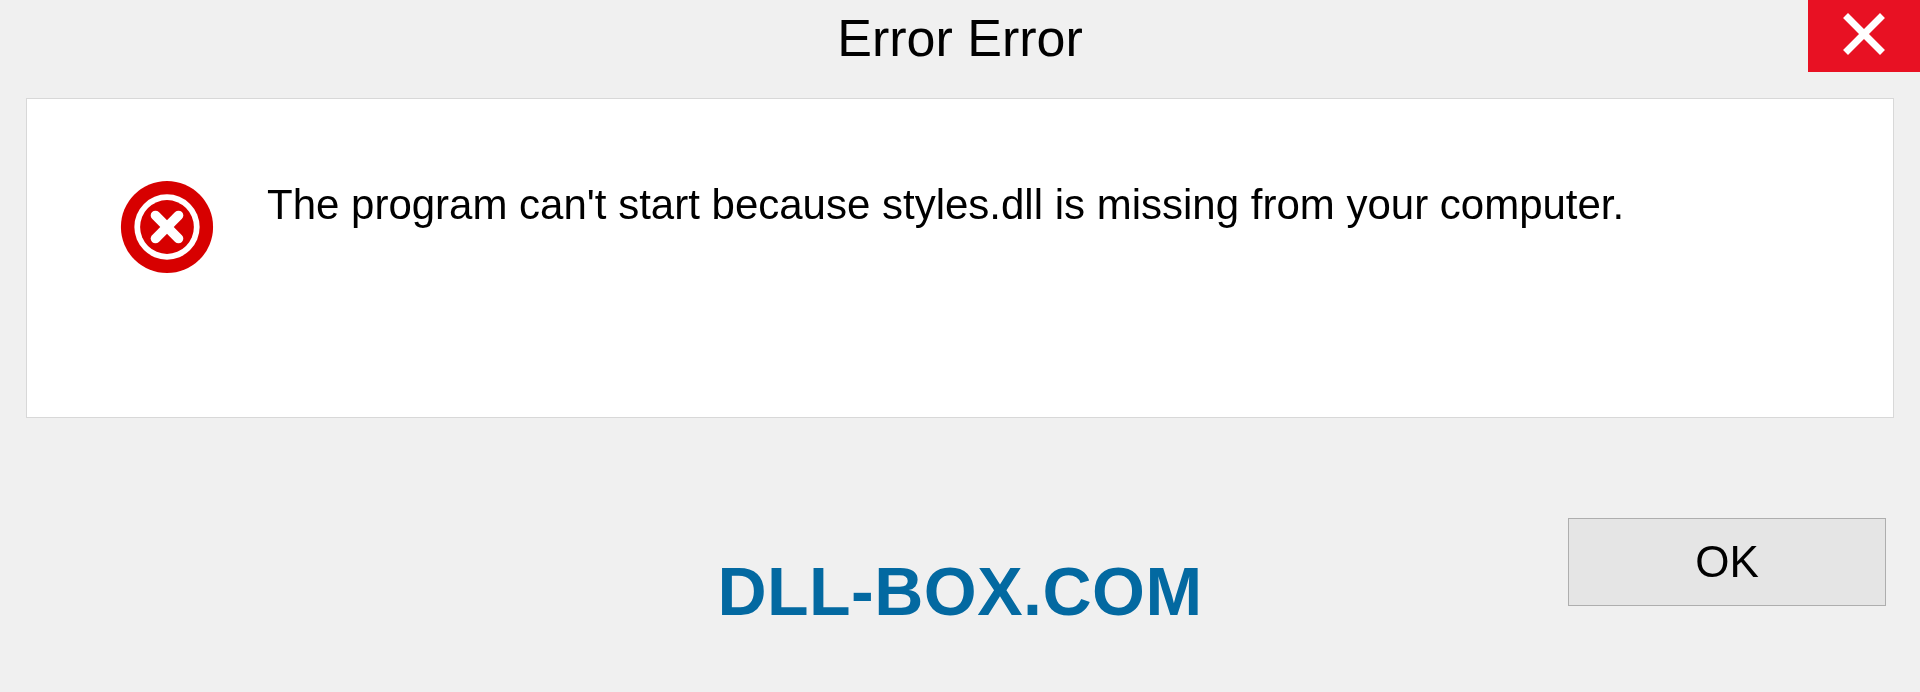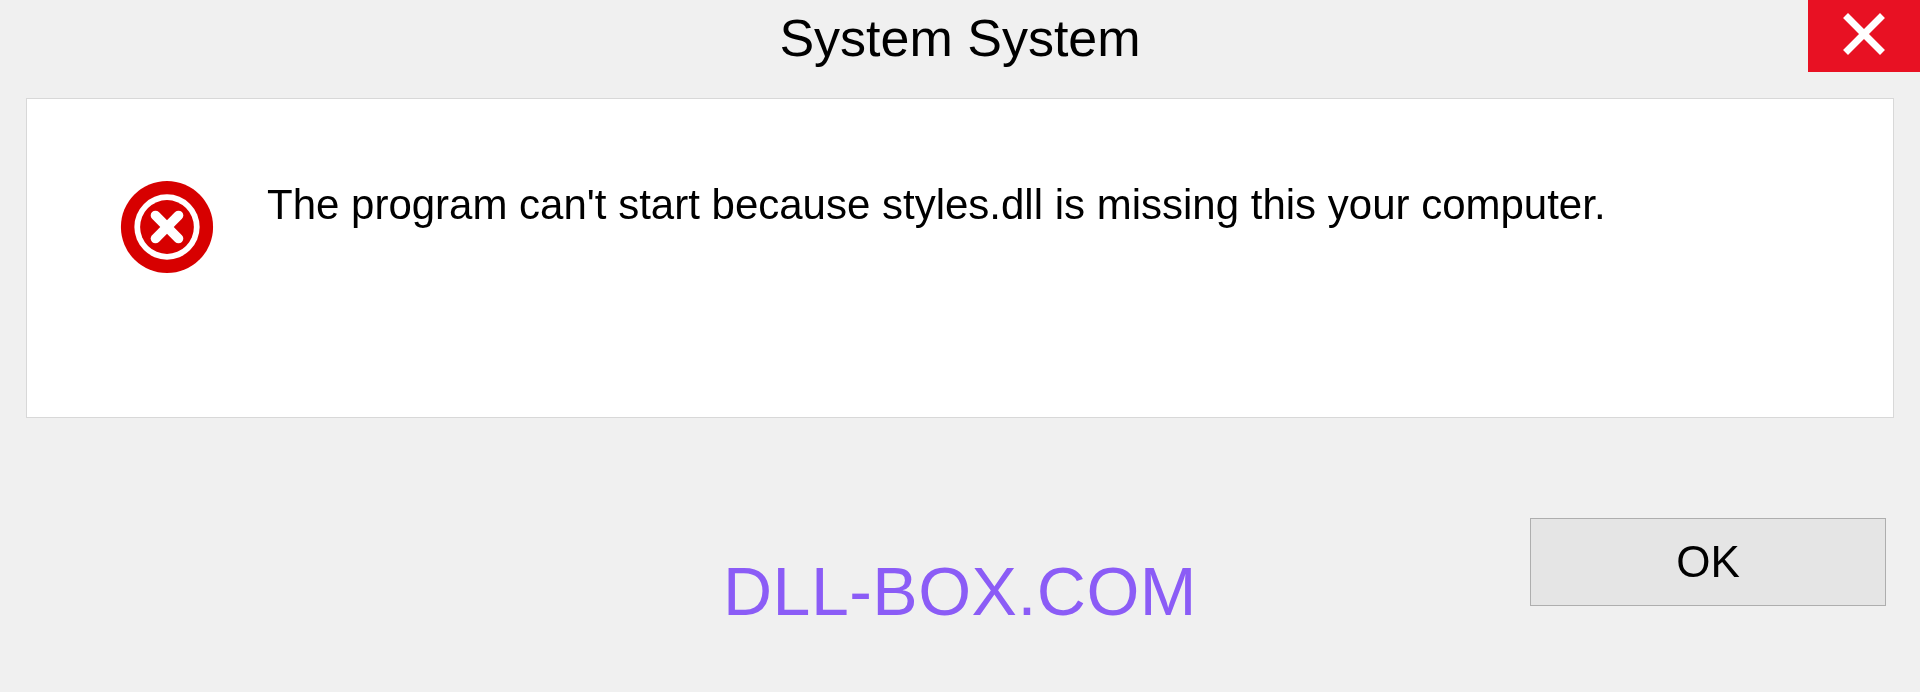--- a/index.html
+++ b/index.html
@@ -73,50 +73,50 @@
       position: absolute;
       left: 0; right: 0;
       top: 418px;
       bottom: 0;
     }
     .brand {
       position: absolute;
       bottom: 62px;
       left: 50%;
       transform: translateX(-50%);
-      font-weight: 400;
+      font-weight: 700;
       font-size: 68px;
       letter-spacing: 0.5px;
-      color: #8b5cf6;
+      color: #0369a1;
       font-family: Arial, "Segoe UI", sans-serif;
     }
     .ok-btn {
       position: absolute;
       right: 34px;
       bottom: 86px;
-      width: 356px;
+      width: 318px;
       height: 88px;
       background: #e5e5e5;
       border: 1px solid #aeaeae;
       display: flex;
       align-items: center;
       justify-content: center;
       font-size: 44px;
       color: #000;
       cursor: pointer;
       font-family: "Segoe UI", Tahoma, Arial, sans-serif;
     }
   </style>
 </head>
 <body>
 
 <div class="window">
 
   <div class="titlebar">
-    <div class="title">System System</div>
+    <div class="title">Error Error</div>
     <div class="close-btn">
       <span>
         <svg viewBox="0 0 44 44">
           <line x1="6" y1="6" x2="38" y2="38" stroke="#ffffff" stroke-width="7" stroke-linecap="square"></line>
           <line x1="38" y1="6" x2="6" y2="38" stroke="#ffffff" stroke-width="7" stroke-linecap="square"></line>
         </svg>
       </span>
     </div>
   </div>
 
@@ -124,21 +124,21 @@
     <span class="err-icon">
       <svg viewBox="0 0 100 100">
         <circle cx="50" cy="50" r="48" fill="#d70000"></circle>
         <circle cx="50" cy="50" r="34" fill="#ffffff"></circle>
         <circle cx="50" cy="50" r="28" fill="#d70000"></circle>
         <line x1="38" y1="38" x2="62" y2="62" stroke="#ffffff" stroke-width="10" stroke-linecap="round"></line>
         <line x1="62" y1="38" x2="38" y2="62" stroke="#ffffff" stroke-width="10" stroke-linecap="round"></line>
       </svg>
     </span>
     <div class="msg">
-      <span class="line">The program can't start because styles.dll is missing this your computer.</span>
+      <span class="line">The program can't start because styles.dll is missing from your computer.</span>
     </div>
   </div>
 
   <div class="footer">
     <div class="brand">DLL-BOX.COM</div>
     <button class="ok-btn">OK</button>
   </div>
 
 </div>
 

